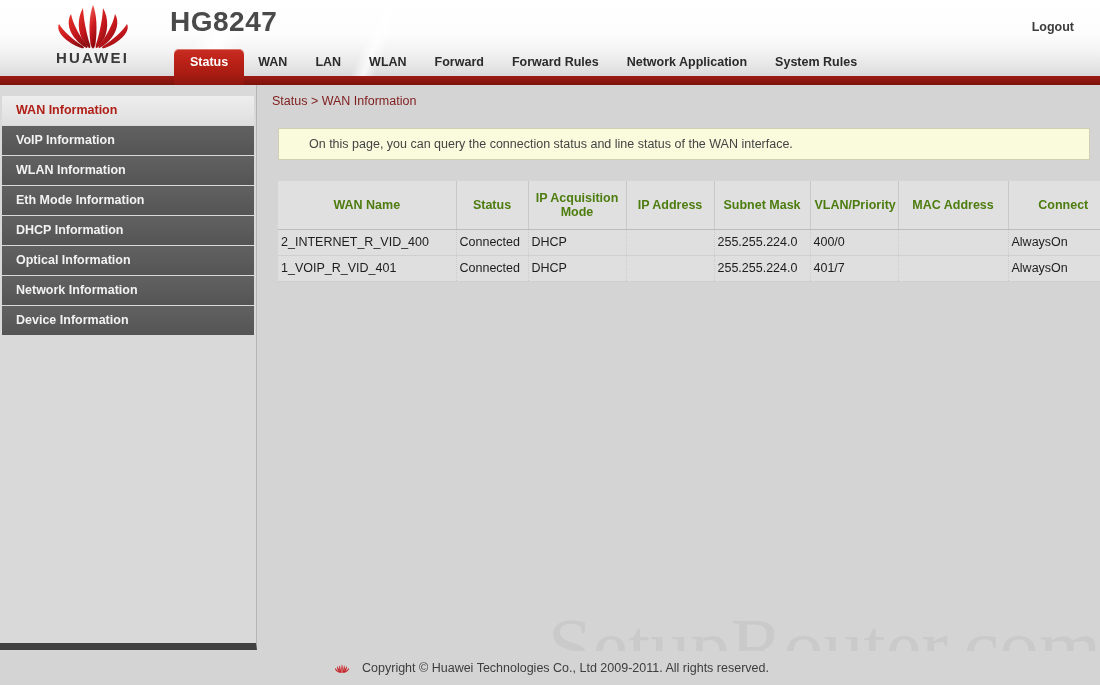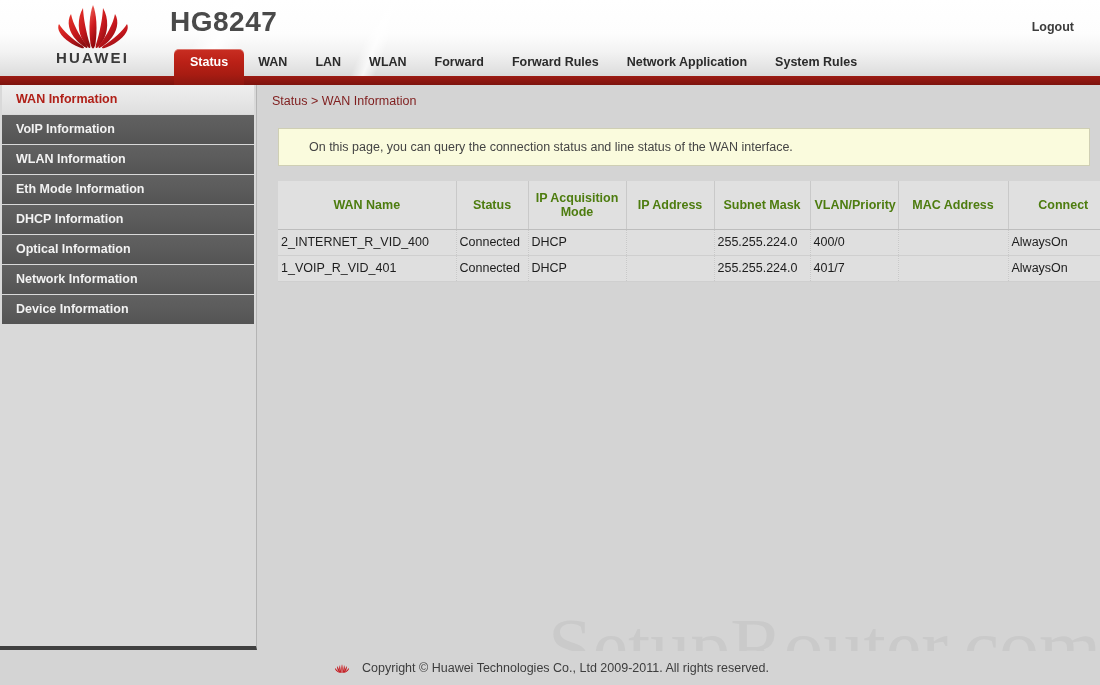--- a/index.html
+++ b/index.html
@@ -131,22 +131,22 @@
   }
 
   
   .sidebar {
     position: absolute;
     left: 0; top: 0;
     width: 257px;
     height: 565px;
     background: #d9d9d9;
     border-right: 1px solid #b4b4b4;
-    border-bottom: 4px solid #404040;
-    padding-top: 0;
+    border-bottom: 7px solid #404040;
+    padding-top: 11px;
   }
   .side-item {
     height: 29px;
     line-height: 29px;
     margin: 0 2px 1px 2px;
     padding-left: 14px;
     font-size: 12.5px;
     font-weight: bold;
     color: #f2f2f2;
     background: linear-gradient(to bottom, #616161 0%, #5b5b5b 50%, #545454 100%);
@@ -171,21 +171,21 @@
     padding: 9px 0 0 14px;
     font-size: 12.5px;
     color: #7f1d1d;
     height: 30px;
   }
 
   .notice {
     position: absolute;
     left: 20px; top: 43px;
     width: 812px;
-    height: 38px;
+    height: 32px;
     background: #fafbdd;
     border: 1px solid #cfcfb4;
     display: flex;
     align-items: center;
   }
   .notice-text {
     padding-left: 30px;
     font-size: 12.5px;
     color: #444444;
   }

